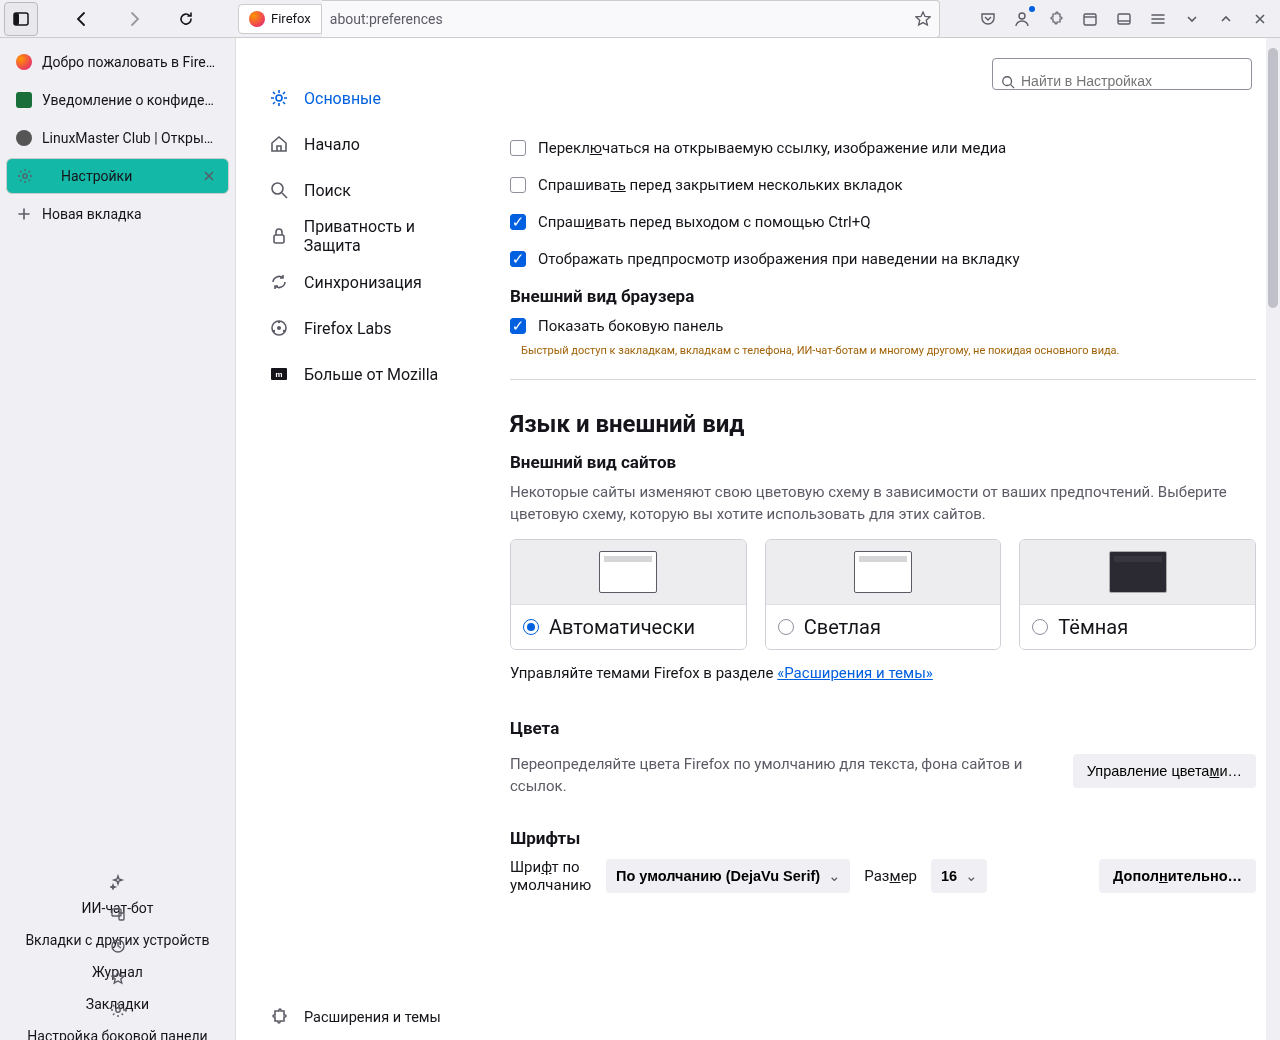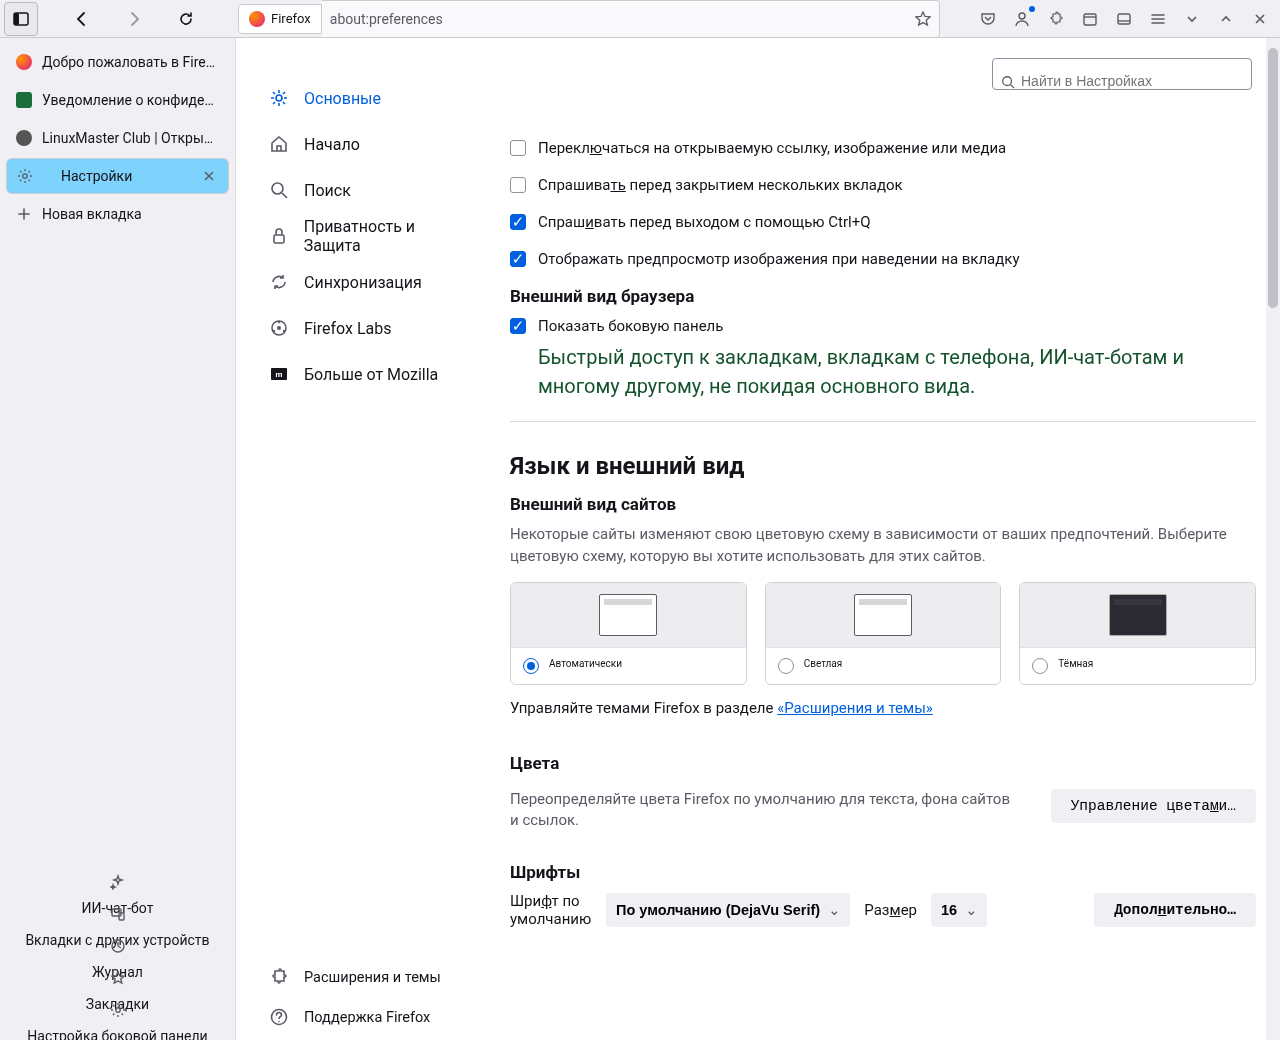--- a/index.html
+++ b/index.html
@@ -15,21 +15,21 @@
 .identity-box { height: 30px; background: #fff; border: 1px solid #ccc; border-radius: 4px 0 0 4px; display: flex; align-items: center; padding: 0 10px; gap: 6px; font-size: 13px; }
 .urlbar { flex: 1; height: 38px; background: #f9f9fb; border: 1px solid #ccc; border-left: none; border-radius: 0 4px 4px 0; display: flex; align-items: center; padding: 0 8px; font-size: 14px; color: #5b5b66; }
 .urlbar-star { margin-left: auto; color: #5b5b66; }
 .toolbar-right { display: flex; align-items: center; gap: 2px; margin-left: 4px; }
 .fx-logo { width: 16px; height: 16px; background: radial-gradient(circle at 30% 30%, #ff9500, #e31587); border-radius: 50%; display: inline-block; }
 
 
 .body-row { flex: 1; display: flex; overflow: hidden; }
 .tab-strip { width: 236px; background: #f0f0f4; border-right: 1px solid #ddd; display: flex; flex-direction: column; padding: 6px; }
 .tab-item { height: 36px; border-radius: 6px; display: flex; align-items: center; padding: 0 10px; gap: 10px; cursor: pointer; margin-bottom: 2px; font-size: 14px; color: #15141a; overflow: hidden; white-space: nowrap; }
-.tab-item.active { background: #7dd3fc; border: 1px solid #ccc; gap: 28px; }
+.tab-item.active { background: #14b8a6; border: 1px solid #ccc; gap: 28px; }
 .tab-item .tab-label { flex: 1; overflow: hidden; text-overflow: ellipsis; }
 .tab-close { width: 18px; height: 18px; display: flex; align-items: center; justify-content: center; border-radius: 3px; color: #5b5b66; }
 .tab-favicon { width: 16px; height: 16px; flex-shrink: 0; display: flex; align-items: center; justify-content: center; }
 .favicon-box { width: 16px; height: 16px; border-radius: 3px; }
 .tab-strip .spacer { flex: 1; }
 .side-tool { height: 32px; display: flex; align-items: center; gap: 10px; padding: 0 8px; border-radius: 4px; cursor: pointer; color: #15141a; font-size: 14px; flex-direction: column; }
 
 
 .content { flex: 1; background: #fff; display: flex; overflow: hidden; position: relative; }
 .prefs-nav { width: 250px; padding: 40px 0 0 20px; display: flex; flex-direction: column; }
@@ -40,44 +40,44 @@
 .prefs-nav-bottom .prefs-nav-item { height: 34px; font-size: 14.5px; }
 
 .prefs-main { flex: 1; overflow-y: auto; padding: 0 24px 40px 24px; position: relative; }
 .search-box { position: absolute; top: 20px; right: 28px; width: 260px; height: 32px; border: 1px solid #8f8f9d; border-radius: 4px; display: flex; align-items: flex-end; padding: 0 8px; gap: 6px; color: #5b5b66; background: #fff; }
 .search-box input { border: none; outline: none; flex: 1; font-size: 14px; background: transparent; }
 
 .section { margin-top: 26px; }
 .checkbox-row { display: flex; align-items: flex-start; gap: 12px; margin-bottom: 16px; font-size: 15px; line-height: 1.4; }
 .chk { width: 16px; height: 16px; border: 1.5px solid #8f8f9d; border-radius: 3px; flex-shrink: 0; margin-top: 2px; display: flex; align-items: center; justify-content: center; cursor: pointer; }
 .chk.checked { background: #0060df; border-color: #0060df; color: #fff; }
-.sub-desc { color: #14532d; font-size: 20px; margin-left: 28px; margin-top: -10px; margin-bottom: 12px; line-height: 1.45; }
+.sub-desc { color: #a16207; font-size: 11px; margin-left: 11px; margin-top: -10px; margin-bottom: 12px; line-height: 1.45; }
 
 h2.group-title { font-size: 17px; font-weight: 700; margin-bottom: 10px; margin-top: 8px; }
 h1.section-title { font-size: 24px; font-weight: 700; margin: 30px 0 14px 0; }
 .divider { border: none; border-top: 1px solid #d7d7db; margin: 20px 0; }
 
 .desc { color: #5b5b66; font-size: 15px; line-height: 1.45; margin-bottom: 14px; }
 
 .theme-cards { display: flex; gap: 18px; }
 .theme-card { flex: 1; border: 1px solid #cfcfd8; border-radius: 6px; overflow: hidden; cursor: pointer; background: #f9f9fb; }
 .theme-preview { height: 64px; background: #ededf0; display: flex; align-items: center; justify-content: center; }
 .preview-window { width: 58px; height: 42px; border: 1.5px solid #5b5b66; border-radius: 2px; background: #fff; position: relative; }
 .preview-window::before { content: ""; position: absolute; top: 4px; left: 4px; right: 4px; height: 6px; background: #5b5b66; opacity: .25; }
 .preview-window.dark { background: #2b2a33; border-color: #aaa; }
-.theme-card-label { display: flex; align-items: flex-start; gap: 10px; padding: 10px 12px; background: #fff; border-top: 1px solid #e0e0e6; font-size: 10px; }
+.theme-card-label { display: flex; align-items: center; gap: 10px; padding: 10px 12px; background: #fff; border-top: 1px solid #e0e0e6; font-size: 20px; }
 .radio { width: 16px; height: 16px; border: 1.5px solid #8f8f9d; border-radius: 50%; display: flex; align-items: center; justify-content: center; }
 .radio.checked { border-color: #0060df; }
 .radio.checked::after { content: ""; width: 8px; height: 8px; background: #0060df; border-radius: 50%; }
 .theme-link-row { margin-top: 14px; font-size: 15px; }
 .theme-link-row a { color: #0060df; text-decoration: underline; }
 
 .colors-row { display: flex; align-items: flex-start; gap: 36px; margin-top: 16px; }
 .colors-row .desc { flex: 1; margin: 0; }
-.btn { background: #f0f0f4; border: none; border-radius: 4px; padding: 8px 20px; font-size: 14.5px; cursor: pointer; min-height: 34px; font-family: Liberation Mono, monospace; }
+.btn { background: #f0f0f4; border: none; border-radius: 4px; padding: 8px 14px; font-size: 14.5px; cursor: pointer; min-height: 34px; }
 
 .fonts-row { display: flex; align-items: center; gap: 14px; margin-top: 6px; font-size: 15px; }
 .fonts-label { width: 82px; line-height: 1.2; }
 .select-btn { background: #f0f0f4; border: none; border-radius: 4px; padding: 8px 10px; font-size: 14.5px; cursor: pointer; display: flex; align-items: center; gap: 8px; min-height: 34px; }
 .select-btn .chev { color: #5b5b66; }
 .fonts-row .spacer { flex: 1; }
 
 .scrollbar-track { position: absolute; right: 0; top: 0; bottom: 0; width: 14px; background: #f0f0f4; }
 .scrollbar-thumb { position: absolute; right: 2px; top: 10px; width: 10px; height: 260px; background: #c0c0c8; border-radius: 5px; }
 
@@ -343,29 +343,20 @@
           </div>
         <div class="nav-spacer"></div>
         <div class="prefs-nav-bottom" id="prefs-nav-bottom">
             <div class="prefs-nav-item">
               <span class="nav-icon">
                 <svg width="20" height="20" viewBox="0 0 20 20">
                   <path d="M6 4h4v-1a1 1 0 0 1 2 0v1h3v4h1a1 1 0 0 1 0 2h-1v4h-4v1a1 1 0 0 1-2 0v-1H6v-4H5a1 1 0 0 1 0-2h1z" stroke="#5b5b66" stroke-width="1.6" fill="none"></path>
                 </svg>
               </span>
               <span>Расширения и темы</span>
-            </div>
-            <div class="prefs-nav-item">
-              <span class="nav-icon">
-                <svg width="20" height="20" viewBox="0 0 20 20">
-                  <circle cx="10" cy="10" r="7.5" stroke="#5b5b66" stroke-width="1.6" fill="none"></circle>
-                  <path d="M7.5 8a2.5 2.5 0 0 1 5 0c0 1.5-2.5 1.8-2.5 3.5M10 14.5h.01" stroke="#5b5b66" stroke-width="1.6" fill="none" stroke-linecap="round"></path>
-                </svg>
-              </span>
-              <span>Поддержка Firefox</span>
             </div>
           </div>
       </div>
 
       <div class="prefs-main">
         <div class="search-box">
           <svg width="14" height="14" viewBox="0 0 16 16">
               <circle cx="7" cy="7" r="5" fill="none" stroke="#5b5b66" stroke-width="1.5"></circle>
               <path d="M11 11l4 4" stroke="#5b5b66" stroke-width="1.5"></path>
             </svg>

